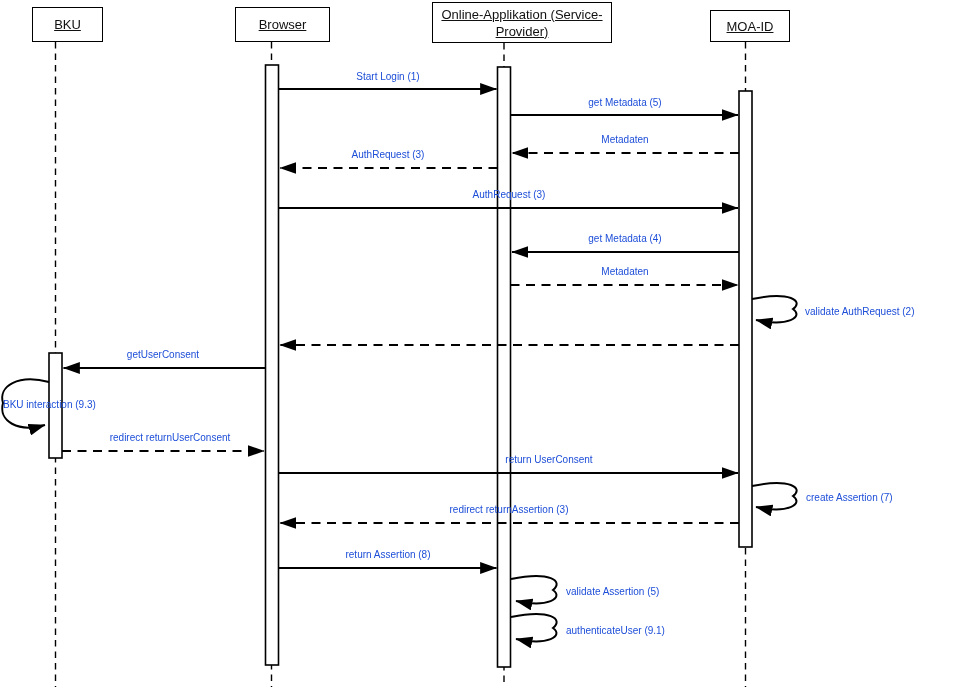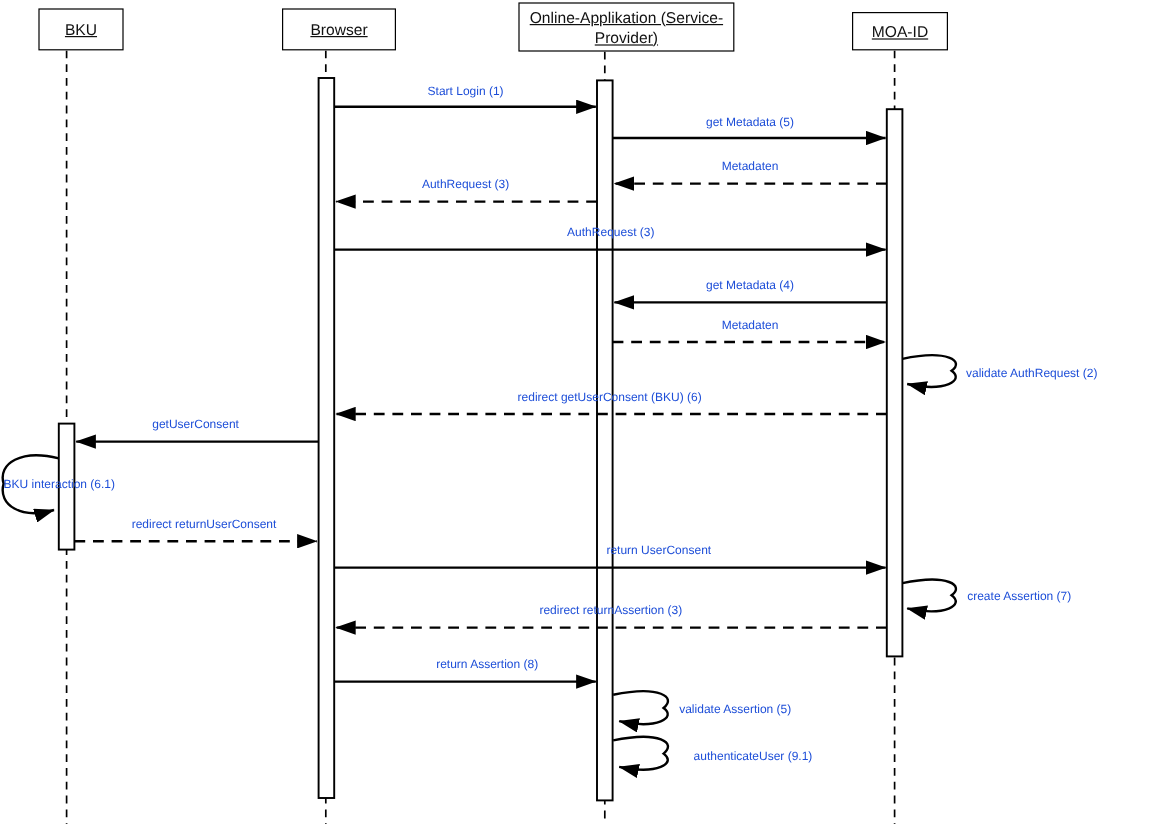--- a/index.html
+++ b/index.html
@@ -92,24 +92,23 @@
   </div>
 
   <div class="lbl ctr" style="left:388px; top:68px;">Start Login (1)</div>
   <div class="lbl ctr" style="left:625px; top:94px;">get Metadata (5)</div>
   <div class="lbl ctr" style="left:625px; top:131px;">Metadaten</div>
   <div class="lbl ctr" style="left:388px; top:146px;">AuthRequest (3)</div>
   <div class="lbl ctr" style="left:509px; top:186px;">AuthRequest (3)</div>
   <div class="lbl ctr" style="left:625px; top:230px;">get Metadata (4)</div>
   <div class="lbl ctr" style="left:625px; top:263px;">Metadaten</div>
   <div class="lbl" style="left:805px; top:303px;">validate AuthRequest (2)</div>
-  <div class="lbl ctr" style="left:508px; top:323px;">redirect getUserConsent (BKU) (6)</div>
   <div class="lbl ctr" style="left:163px; top:346px;">getUserConsent</div>
-  <div class="lbl" style="left:3px;   top:396px;">BKU interaction (6.1)</div>
+  <div class="lbl" style="left:3px;   top:396px;">BKU interaction (9.3)</div>
   <div class="lbl ctr" style="left:170px; top:429px;">redirect returnUserConsent</div>
   <div class="lbl ctr" style="left:509px; top:451px;margin-left:40px;">return UserConsent</div>
   <div class="lbl" style="left:806px; top:489px;">create Assertion (7)</div>
   <div class="lbl ctr" style="left:509px; top:501px;">redirect returnAssertion (3)</div>
-  <div class="lbl ctr" style="left:388px; top:546px;margin-left:18px;">return Assertion (8)</div>
+  <div class="lbl ctr" style="left:388px; top:546px;">return Assertion (8)</div>
   <div class="lbl" style="left:566px; top:583px;">validate Assertion (5)</div>
-  <div class="lbl" style="left:566px; top:622px;margin-left:12px;">authenticateUser (9.1)</div>
+  <div class="lbl" style="left:566px; top:622px;">authenticateUser (9.1)</div>
 
 </div>
 
 </body></html>

